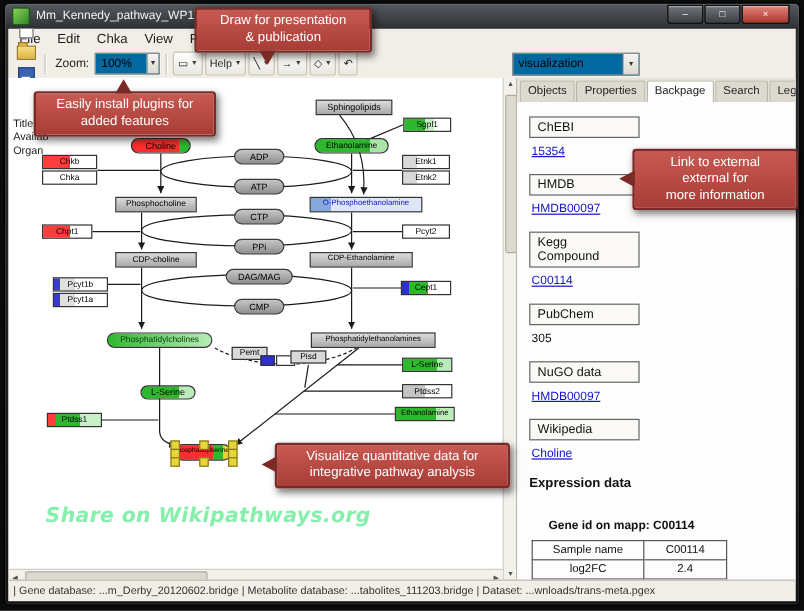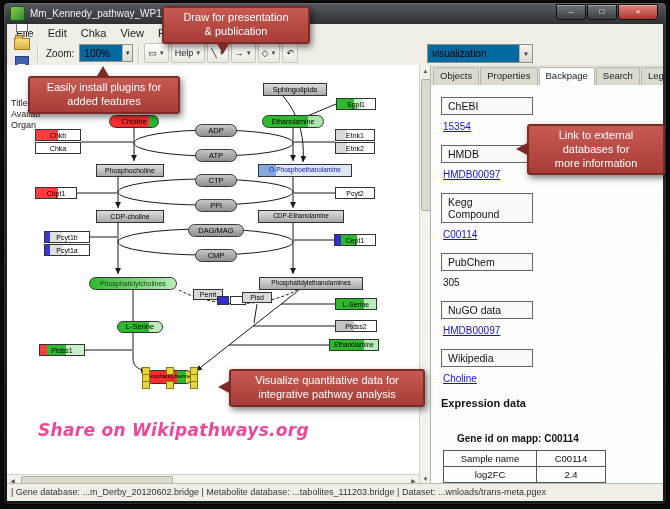--- a/index.html
+++ b/index.html
@@ -95,21 +95,21 @@
              font-size:9px;color:#333;line-height:16px;padding-left:4px;white-space:nowrap;overflow:hidden;}
 
   
   .callout{position:absolute;z-index:40;background:linear-gradient(180deg,#c75b53,#a83c36);
            border:2px solid #7c2a25;border-radius:3px;color:#fff;font-weight:normal;font-size:11px;
            text-align:center;padding:3px 4px;line-height:1.25;box-shadow:2px 3px 6px rgba(0,0,0,.5);}
   .ptr{position:absolute;width:0;height:0;}
   .ptr.bottom{bottom:-12px;border-left:7px solid transparent;border-right:7px solid transparent;border-top:12px solid #7c2a25;}
   .ptr.top{top:-12px;border-left:7px solid transparent;border-right:7px solid transparent;border-bottom:12px solid #7c2a25;}
   .ptr.left{left:-13px;border-top:7px solid transparent;border-bottom:7px solid transparent;border-right:13px solid #7c2a25;}
-  .share-note{position:absolute;left:38px;top:420px;z-index:35;color:#ec4899;font-weight:bold;
+  .share-note{position:absolute;left:38px;top:420px;z-index:35;color:#86efac;font-weight:bold;
               font-style:italic;font-size:17px;font-family:"DejaVu Sans",sans-serif;letter-spacing:.3px;}
 </style>
 </head>
 <body>
 
 <div class="window">
   <div class="titlebar">
     <div class="app-icon"></div>
     <div class="win-title">Mm_Kennedy_pathway_WP1771_45176.gpml</div>
     <div class="win-buttons">
@@ -286,21 +286,21 @@
     <div>&amp; publication</div>
     <div class="ptr bottom" style="left: 52px;"></div>
   </div>
 <div class="callout" style="left: 28px; top: 76px; width: 140px;">
     <div>Easily install plugins for</div>
     <div>added features</div>
     <div class="ptr top" style="left: 66px;"></div>
   </div>
 <div class="callout" style="left: 527px; top: 124px; width: 126px;">
     <div>Link to external</div>
-    <div>databases for</div>
+    <div>external for</div>
     <div>more information</div>
     <div class="ptr left" style="top: 16px;"></div>
   </div>
 <div class="callout" style="left: 229px; top: 369px; width: 184px;">
     <div>Visualize quantitative data for</div>
     <div>integrative pathway analysis</div>
     <div class="ptr left" style="top: 9px;"></div>
   </div>
 
 </body></html>

